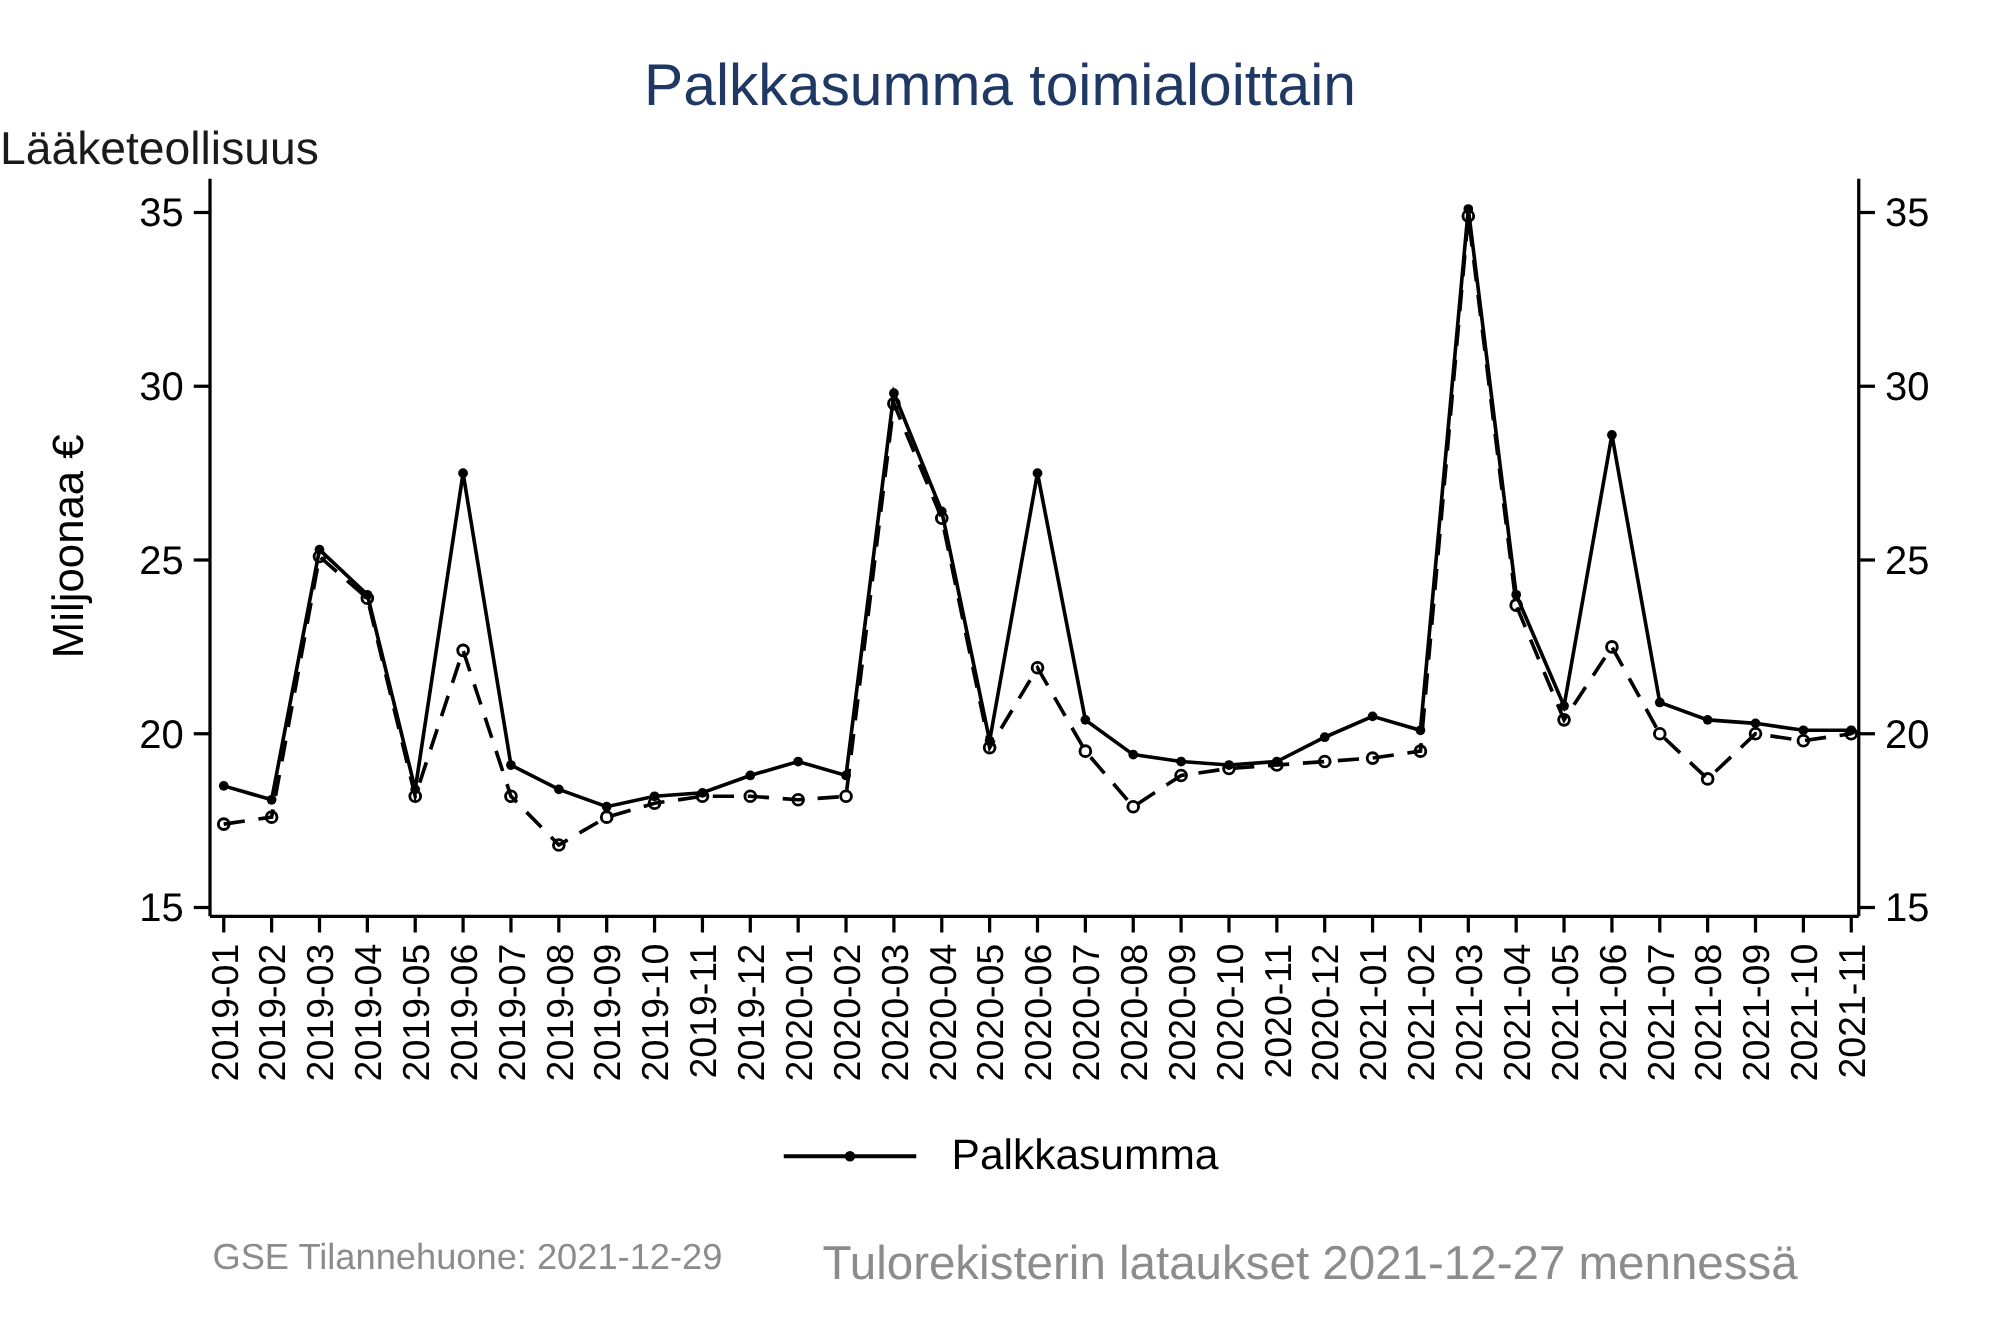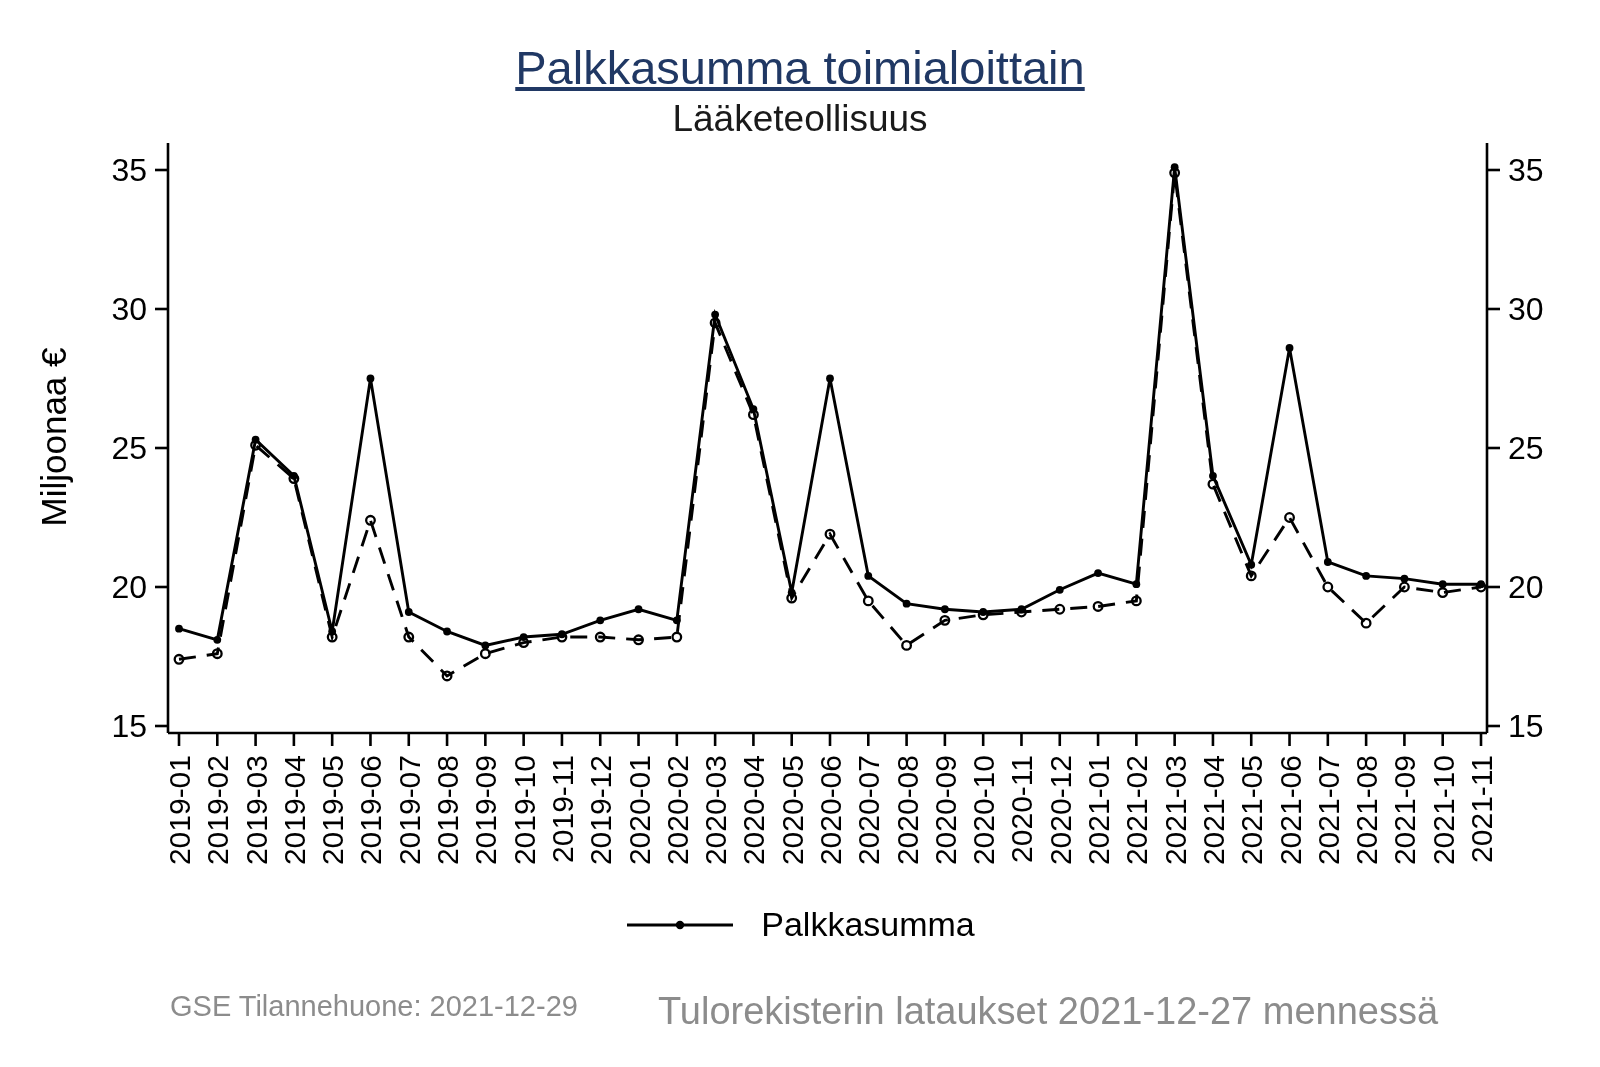--- a/index.html
+++ b/index.html
@@ -1,19 +1,19 @@
 <!DOCTYPE html>
 <html><head>
 <meta charset="utf-8">
 <style>
   html,body{margin:0;padding:0;background:#ffffff;}
   body{width:1600px;height:1067px;position:relative;font-family:"Liberation Sans",sans-serif;overflow:hidden;}
   .abs{position:absolute;}
-  #title{top:40px;left:0;width:1600px;text-align:center;font-size:47px;font-weight:400;letter-spacing:0px;text-decoration:underline;}
-  #subtitle{top:98px;left:0;width:1600px;text-align:center;font-size:37px;color:#1a1a1a;}
+  #title{top:40px;left:0;width:1600px;text-align:center;font-size:47px;font-weight:400;letter-spacing:0px;}
+  #subtitle{top:98px;left:0;width:1600px;font-size:37px;color:#1a1a1a;}
   #chart-svg{top:0;left:0;}
   #legend{top:905px;left:0;width:1600px;display:flex;justify-content:center;align-items:center;gap:44px;}
   .legend-item{display:flex;align-items:center;gap:24px;}
   .legend-label{font-size:34px;color:#000;}
   #footer{top:990px;left:0;width:1600px;height:40px;}
   #footer-left{left:170px;top:0;font-size:29px;text-align:center;}
   #footer-right{left:658px;top:0;font-size:38px;}
   .footer-text{color:#8c8c8c;}
 </style>
 </head>

